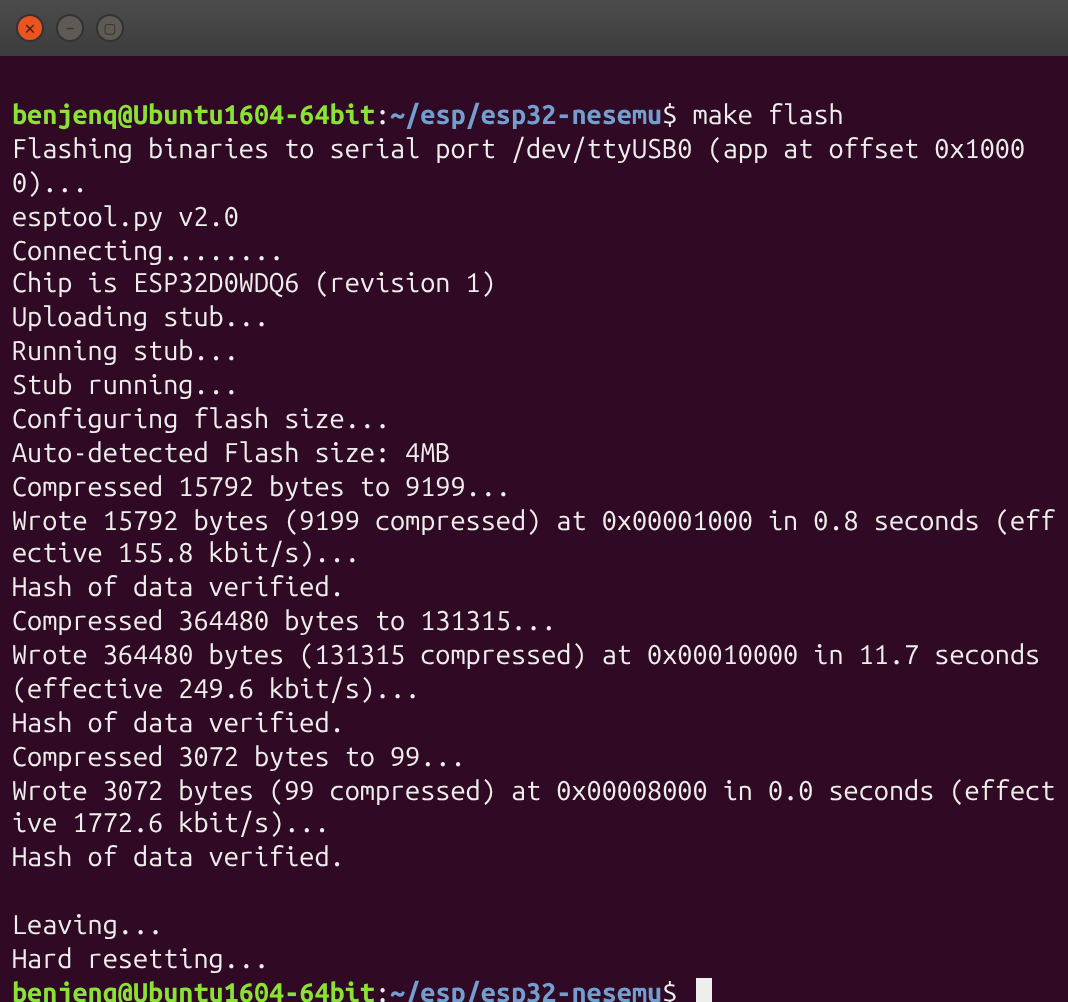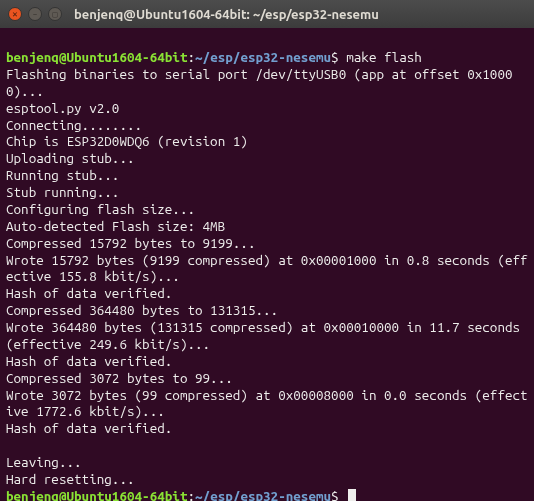--- a/index.html
+++ b/index.html
@@ -61,21 +61,20 @@
       margin-left: 2px;
     }
   </style>
 </head>
 <body>
 
 <div class="titlebar">
   <div class="win-btn close">✕</div>
   <div class="win-btn">–</div>
   <div class="win-btn">▢</div>
-  <div class="title">benjenq@Ubuntu1604-64bit: ~/esp/esp32-nesemu</div>
 </div>
 
 <div class="terminal"><span class="user">benjenq@Ubuntu1604-64bit</span><span class="cmd">:</span><span class="path">~/esp/esp32-nesemu</span><span class="cmd">$</span> <span class="cmd">make flash</span>
 <span>Flashing binaries to serial port /dev/ttyUSB0 (app at offset 0x10000)...</span>
 <span>esptool.py v2.0</span>
 <span>Connecting........</span>
 <span>Chip is ESP32D0WDQ6 (revision 1)</span>
 <span>Uploading stub...</span>
 <span>Running stub...</span>
 <span>Stub running...</span>

